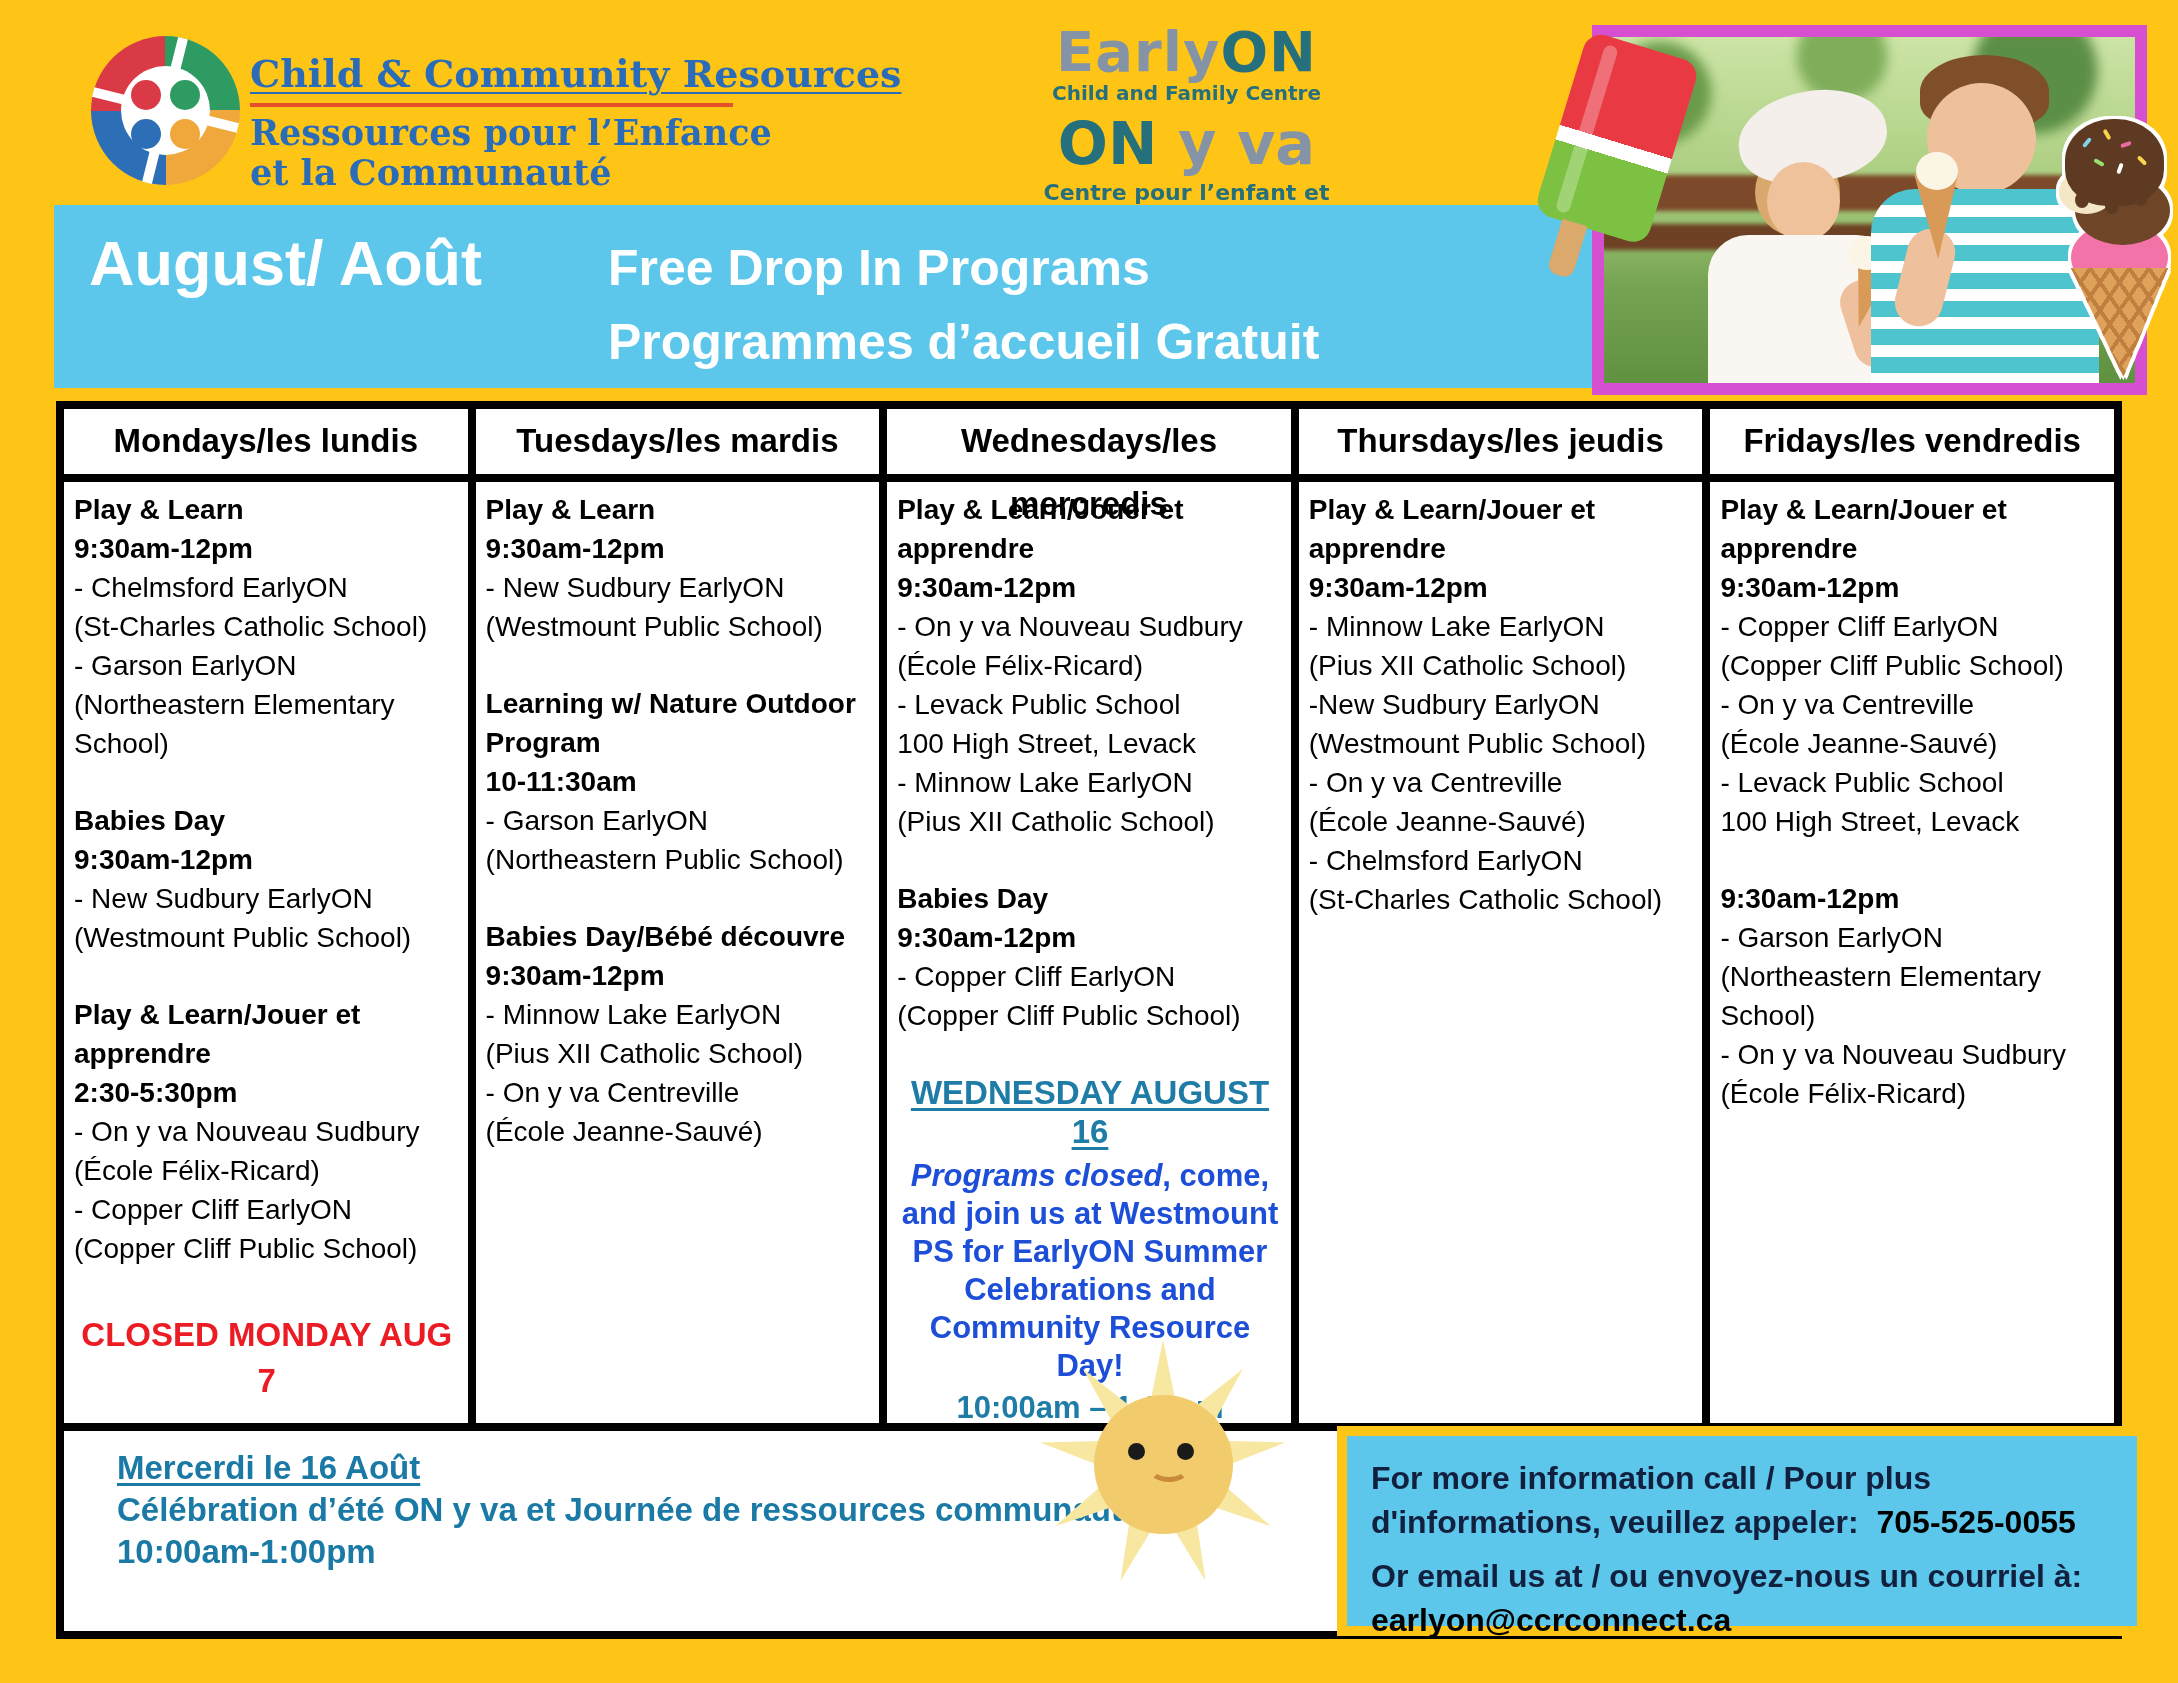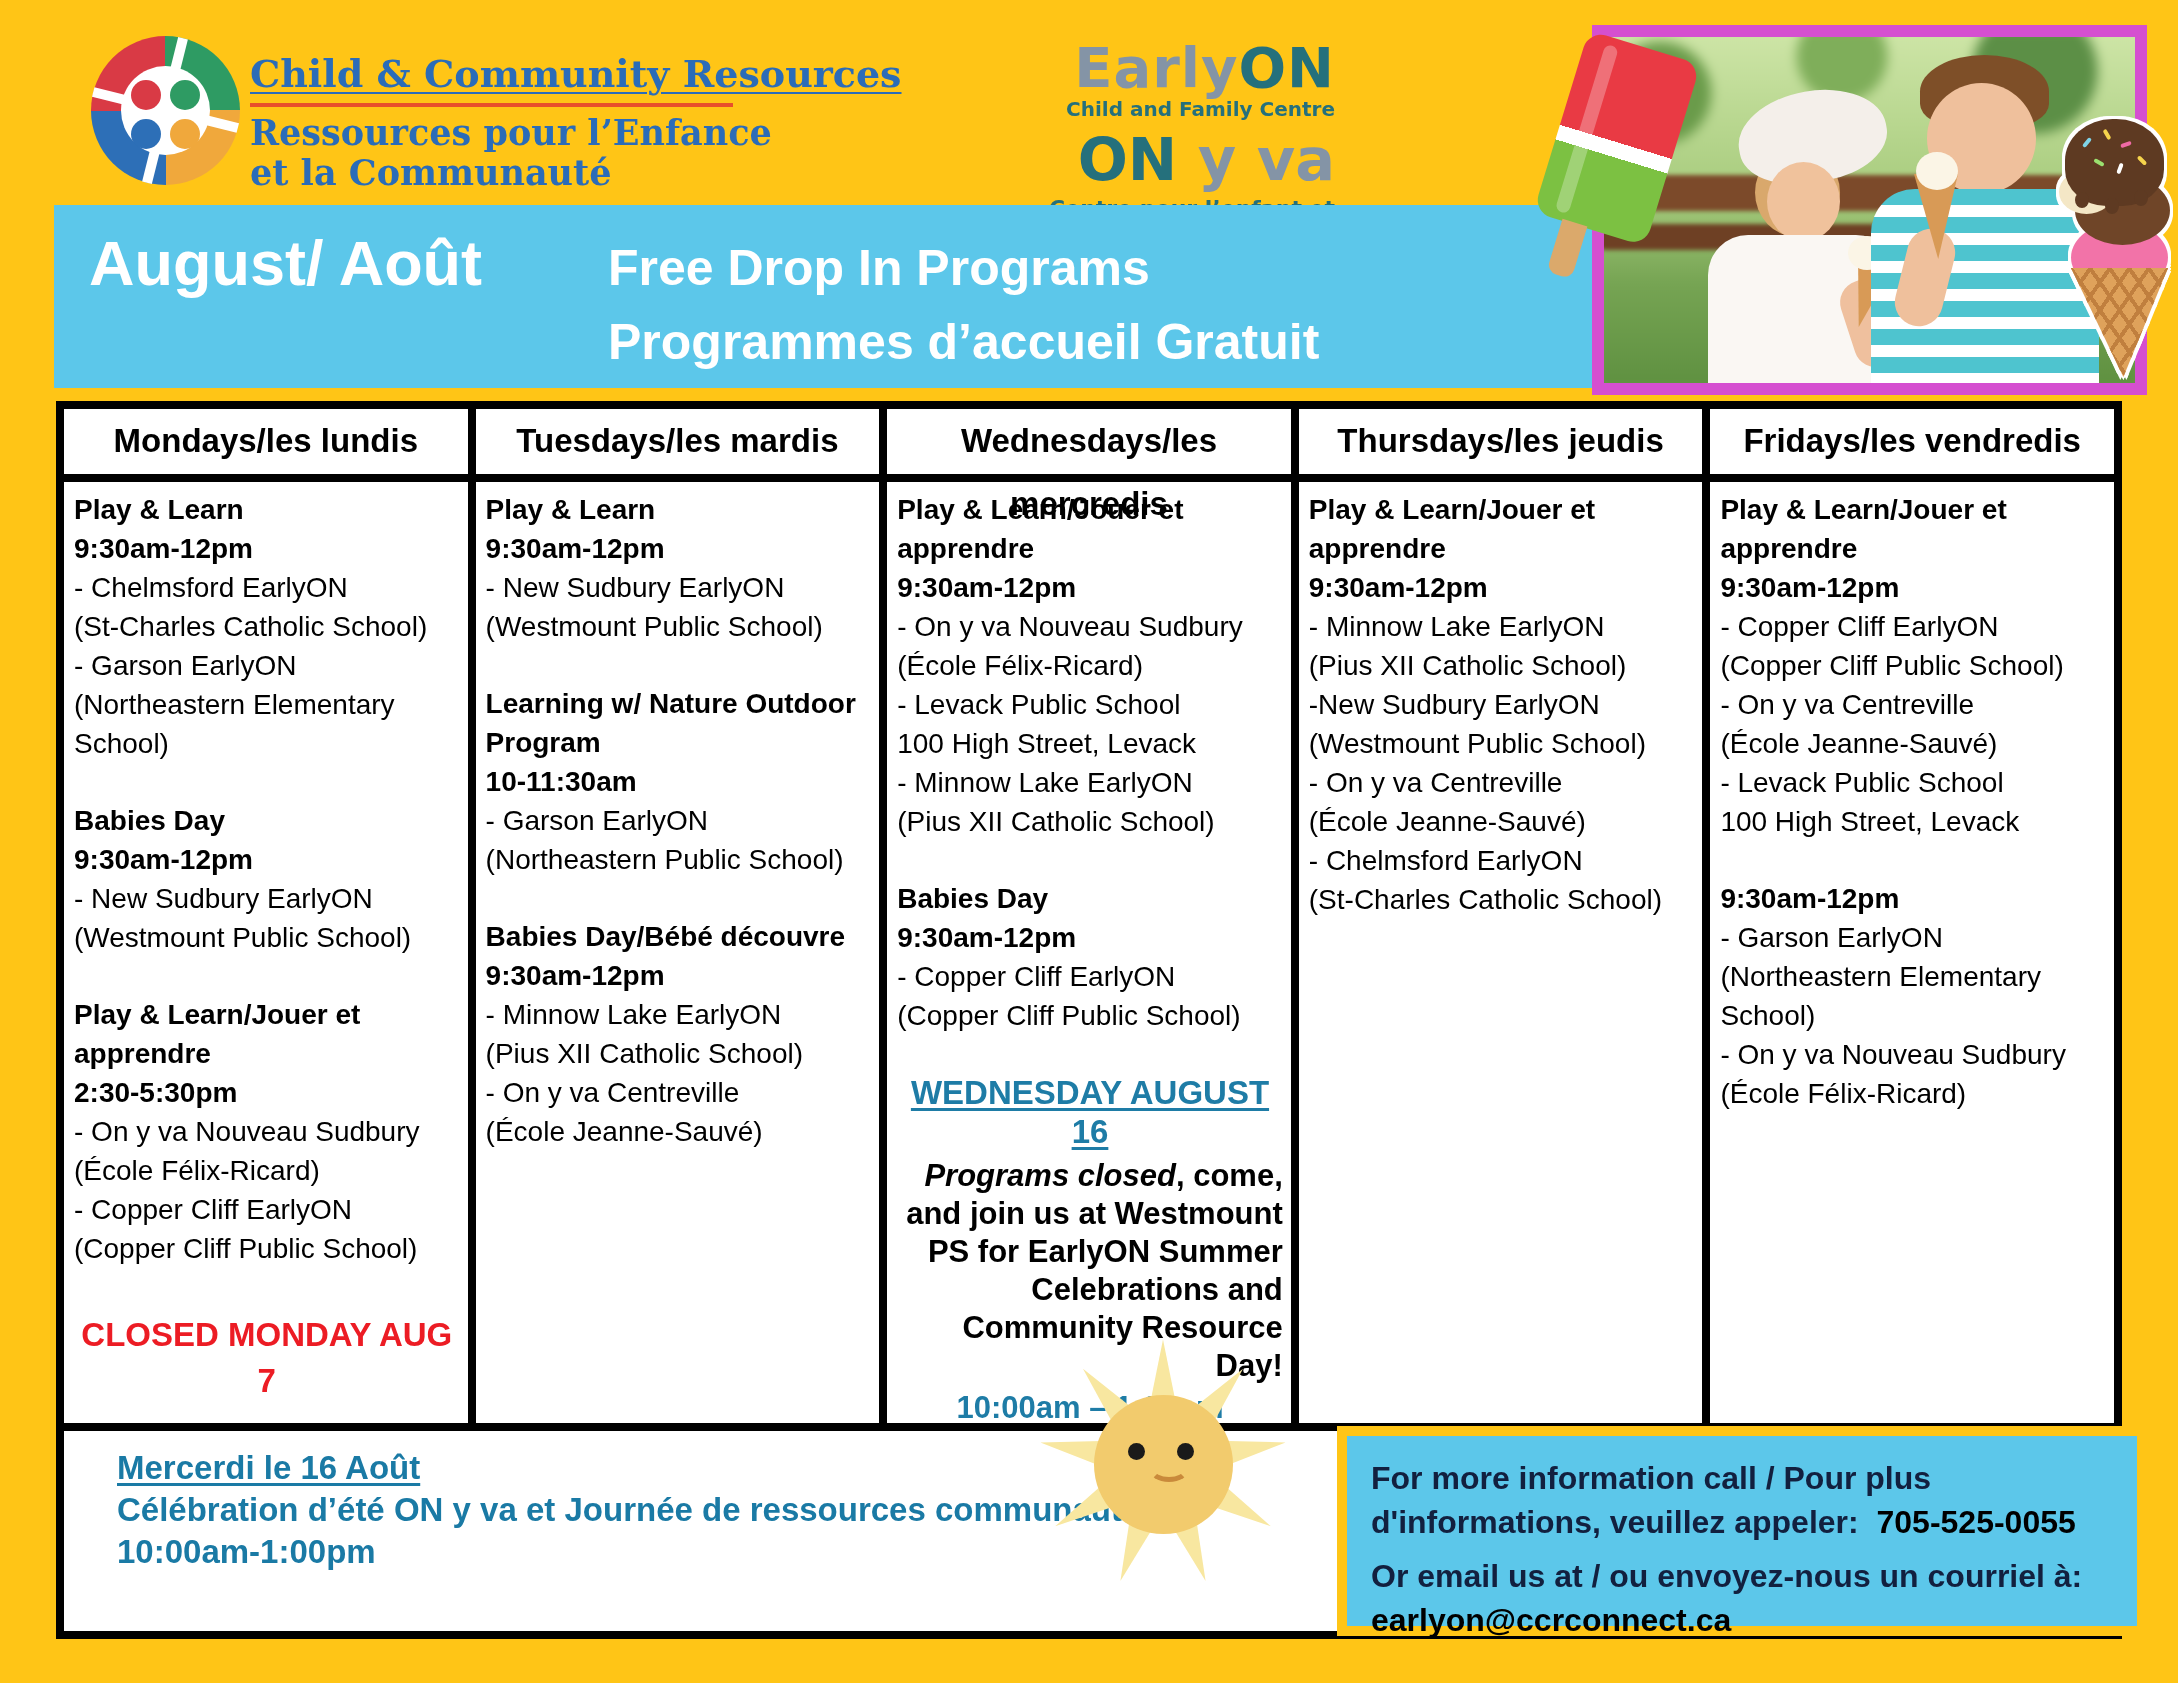--- a/index.html
+++ b/index.html
@@ -14,21 +14,21 @@
     background:conic-gradient(from 0deg,#2E9B63 0 90deg,#F0A83C 90deg 180deg,#2D6FB7 180deg 270deg,#D93A45 270deg 360deg);}
   .ccr-gap-v{position:absolute;left:69px;top:0;width:10px;height:149px;background:#fff;transform:rotate(14deg);}
   .ccr-gap-h{position:absolute;left:0;top:69px;width:149px;height:10px;background:#fff;transform:rotate(14deg);}
   .ccr-inner{position:absolute;left:30px;top:30px;width:89px;height:89px;border-radius:50%;background:#fff;}
   .ccr-dot{position:absolute;border-radius:50%;width:30px;height:30px;}
   .ccr-text{position:absolute;left:250px;top:51px;color:#2B6CB8;font-family:"DejaVu Serif",serif;font-weight:bold;}
   .ccr-title{font-size:38px;text-decoration:underline;text-underline-offset:5px;text-decoration-thickness:2px;}
   .ccr-rule{width:483px;height:4px;background:#E8502B;margin:7px 0 6px 0;}
   .ccr-fr{font-size:35px;line-height:40px;}
   
-  .eo-logo{position:absolute;left:1038px;top:38px;width:297px;text-align:right;font-weight:bold;font-family:"DejaVu Sans",sans-serif;}
+  .eo-logo{position:absolute;left:1038px;top:22px;width:297px;text-align:center;font-weight:bold;font-family:"DejaVu Sans",sans-serif;}
   .eo-main{font-size:56px;letter-spacing:1px;line-height:59px;}
   .eo-gray{color:#8494A6;} .eo-teal{color:#25707C;}
   .eo-tag{font-size:20px;color:#25707C;line-height:24px;}
   .eo-main2{font-size:59px;line-height:65px;margin-top:6px;}
   .eo-tag2{font-size:22px;color:#25707C;line-height:26px;margin-top:4px;}
   
   .banner{position:absolute;left:54px;top:205px;width:2069px;height:183px;background:#5CC7EA;color:#fff;font-weight:bold;}
   .banner-month{position:absolute;left:35px;top:22px;font-size:63px;}
   .banner-lines{position:absolute;left:554px;top:26px;font-size:50px;line-height:74px;}
   
@@ -71,21 +71,21 @@
   .head-row{display:flex;height:65px;border-bottom:8px solid #000;}
   .head-cell{flex:1;border-right:8px solid #000;font-weight:bold;font-size:33px;text-align:center;line-height:63px;}
   .head-cell:last-child{border-right:none;}
   .body-row{display:flex;height:941px;border-bottom:8px solid #000;}
   .col-cell{flex:1;border-right:8px solid #000;padding:8px 8px 0 10px;box-sizing:border-box;font-size:28px;line-height:39px;}
   .col-cell:last-child{border-right:none;}
   .block{margin-bottom:38px;}
   .line.bold{font-weight:bold;}
   .red_notice{color:#EC1C24;font-weight:bold;text-align:center;font-size:33px;line-height:46px;margin-top:44px;}
   .teal-title{color:#1E7CA6;font-weight:bold;text-align:center;font-size:33px;text-decoration:underline;text-underline-offset:4px;margin:16px 0 6px 0;}
-  .teal-body{color:#000000;font-weight:bold;text-align:right;font-size:31px;line-height:38px;}
+  .teal-body{color:#1d4ed8;font-weight:bold;text-align:center;font-size:31px;line-height:38px;}
   .teal-body .italic{font-style:italic;}
   .teal-time{color:#1E7CA6;font-weight:bold;text-align:center;font-size:31px;line-height:38px;margin-top:4px;}
   
   .footer-band{position:relative;height:200px;margin-left:39px;}
   .footer-left{position:absolute;left:14px;top:16px;color:#1A7AA5;font-weight:bold;font-size:33px;line-height:42px;}
   .f-title{text-decoration:underline;text-underline-offset:4px;}
   
   .sun{position:absolute;left:1061px;top:1362px;width:204px;height:204px;z-index:8;}
   .ray{position:absolute;left:50%;top:50%;width:40px;height:99px;background:#F8E7A0;
     clip-path:polygon(50% 0,100% 100%,0 100%);}

